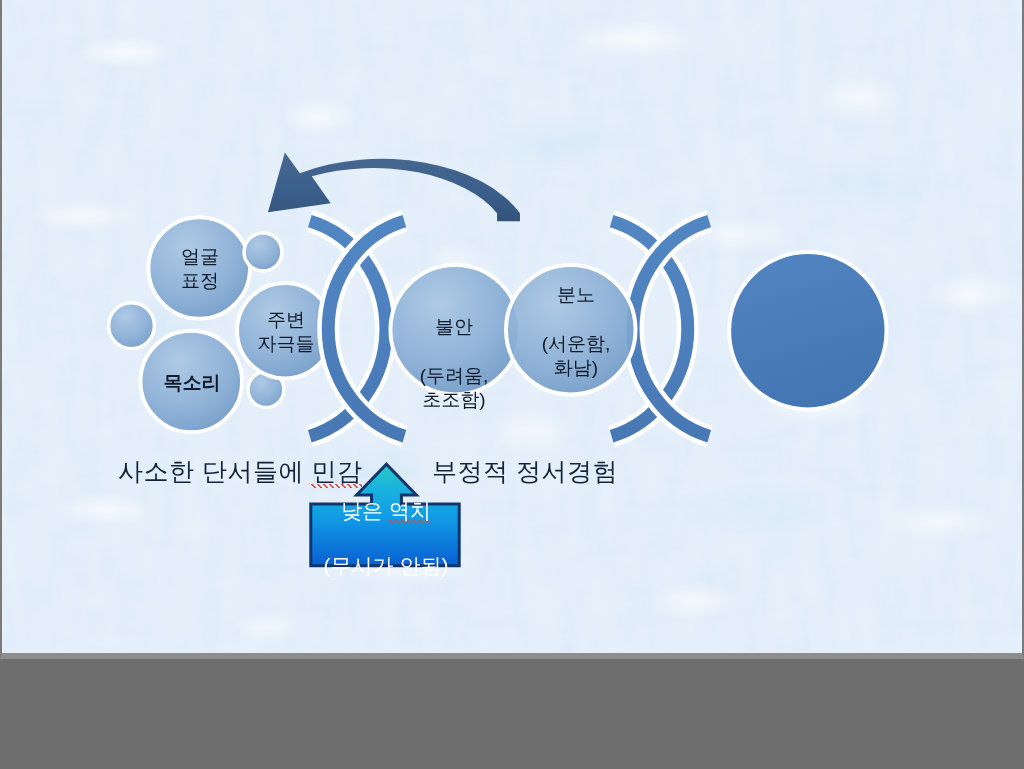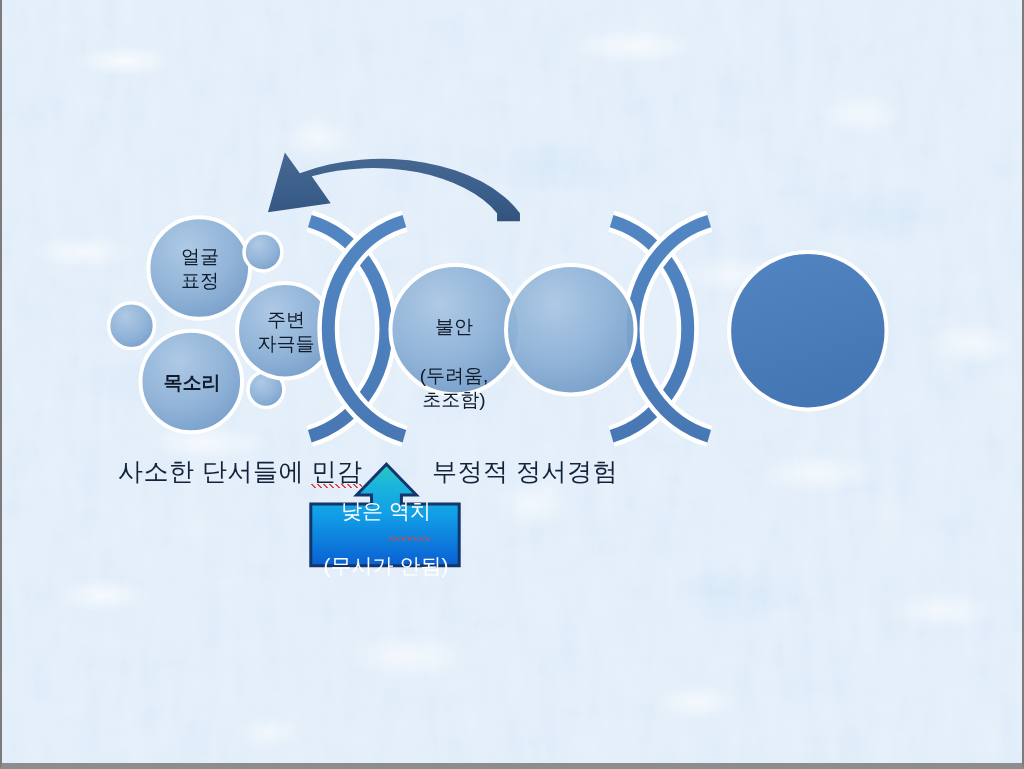--- a/index.html
+++ b/index.html
@@ -4,21 +4,21 @@
 <title>Diagram</title>
 <style>
   html, body {
     margin: 0;
     padding: 0;
     background: #6e6e6e;
   }
   #slide {
     position: relative;
     width: 1024px;
-    height: 769px;
+    height: 659px;
     overflow: hidden;
     font-family: "Liberation Sans", "DejaVu Sans", sans-serif;
     background-color: #c2410c;
     box-sizing: border-box;
     border-left: 2px solid #7b7b7b;
     border-right: 2px solid #7b7b7b;
     border-bottom: 6px solid #8d8d8d;
   }
 
   
@@ -97,21 +97,21 @@
     line-height: 1.3;
     white-space: pre-line;
     pointer-events: none;
     transform: translate(-50%, -50%);
   }
   .callout-text .sq-w {
     background-repeat: repeat-x;
     background-position: 0 100%;
     background-size: 6px 4px;
     background-image: linear-gradient(45deg, transparent 40%, #e2433a 40%, #e2433a 60%, transparent 60%);
-    padding-bottom: 19px;
+    padding-bottom: 2px;
   }
 </style>
 </head>
 <body>
 
 <div id="slide">
 
   <div id="texture"></div>
 
   <svg id="texture-fine" viewBox="0 0 1024 769" preserveAspectRatio="none">
@@ -233,20 +233,24 @@
   <div class="bubble-text" style="left:190px; top:383px; font-size:19px;font-weight:bold;">목소리</div>
 
   <div class="bubble-text" style="left:284px; top:332px; font-size:19px;">주변
 자극들</div>
 
   <div class="bubble-text" style="left:452px; top:332px; font-size:19px;margin-top:32px;">불안
 
 (두려움,
 초조함)</div>
 
+  <div class="bubble-text" style="left:574px; top:332px; font-size:19px;">분노
+
+(서운함,
+화남)</div>
 
   <div class="caption" style="left:116px; top:455px;">
     <span>사소한 단서들에 </span><span class="squiggle">민감</span>
   </div>
 
   <div class="caption" style="left:430px; top:455px;">
     <span>부정적 정서경험</span>
   </div>
 
   <div class="callout-text" style="left:384px; top:538px;">

